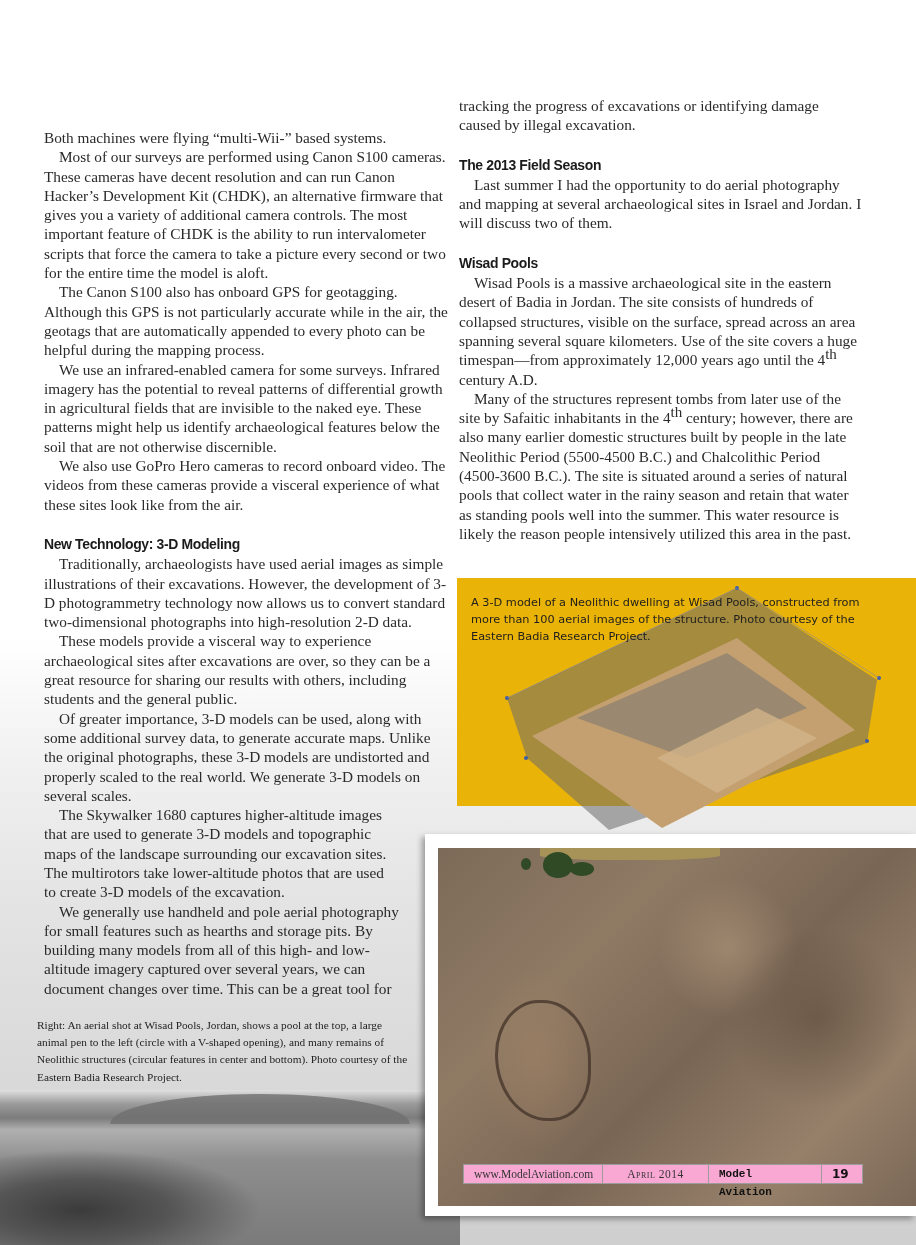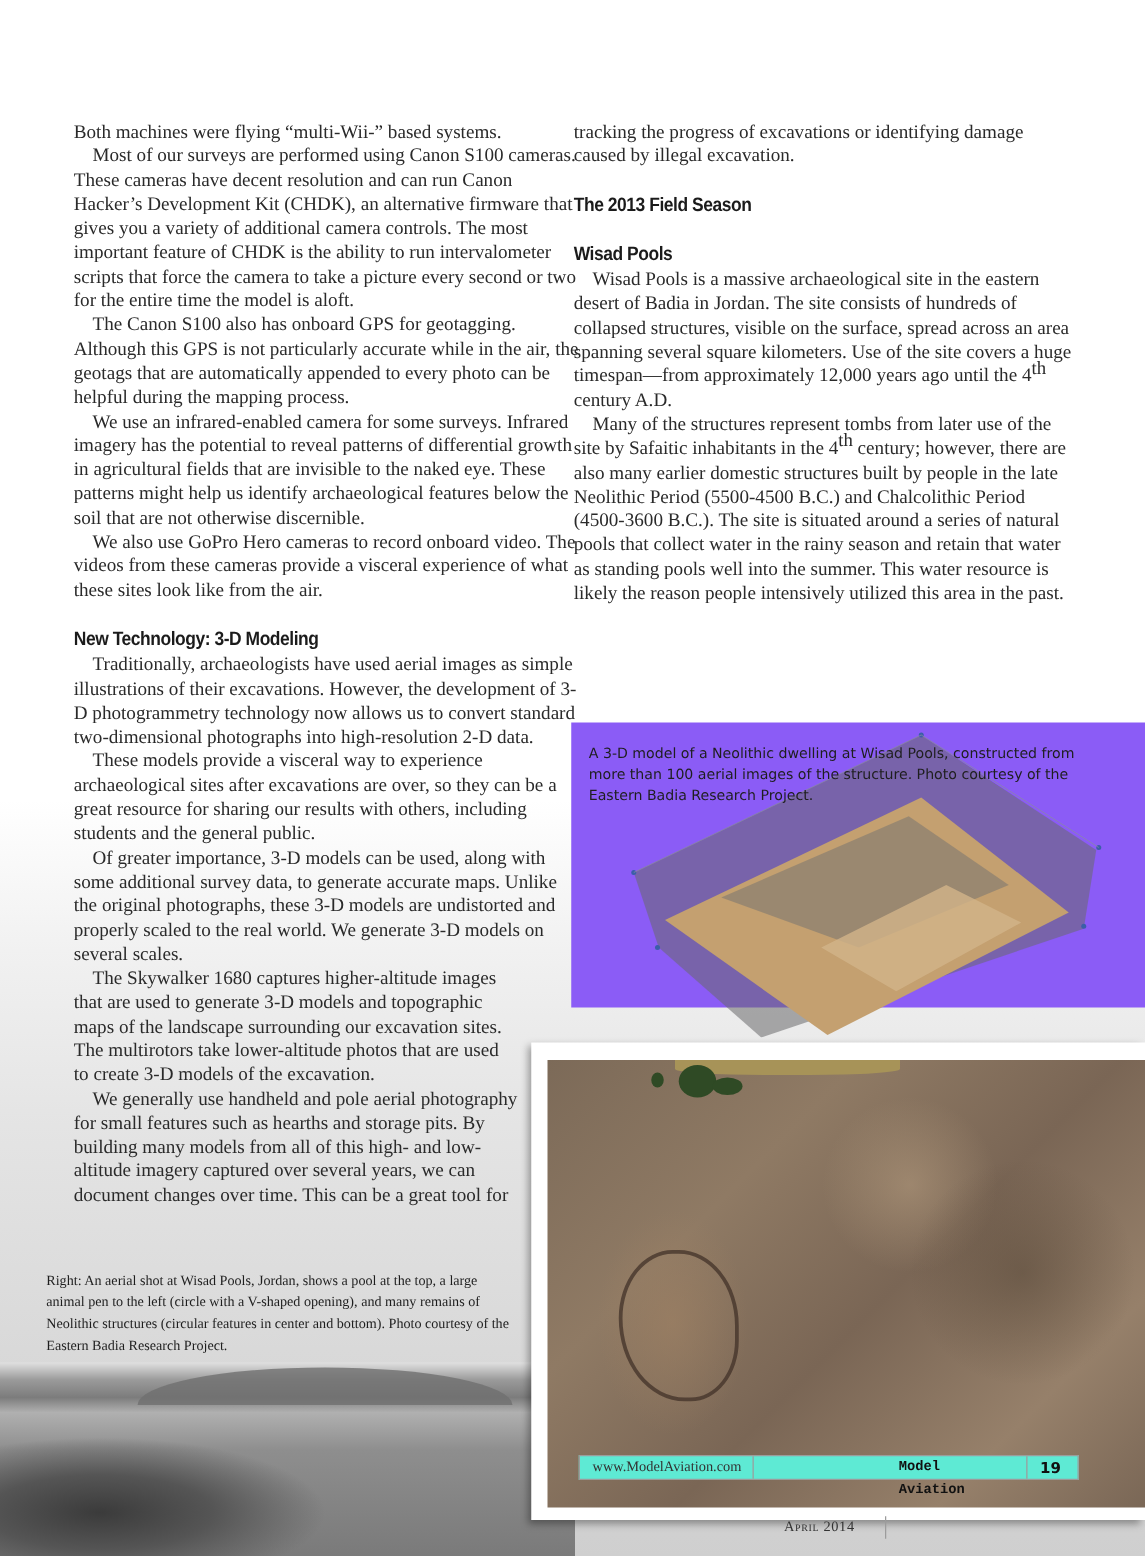--- a/index.html
+++ b/index.html
@@ -5,21 +5,21 @@
   html, body { margin: 0; padding: 0; }
   body {
     width: 916px; height: 1245px; position: relative; overflow: hidden;
     background: linear-gradient(to bottom, #ffffff 0px, #ffffff 640px, #f1f1f1 760px, #e4e4e4 900px, #d9d9d9 1080px, #cfcfcf 1245px);
     font-family: "Liberation Serif", "DejaVu Serif", serif;
     color: #2a2a2a;
   }
   .col {
     position: absolute; top: 96px; font-size: 15.3px; line-height: 19.3px;
   }
-  .col-left { left: 59px; width: 405px; }
+  .col-left { left: 44px; width: 405px; margin-top: 32px; }
   .col-right { left: 459px; width: 405px; }
   .col p { margin: 0; text-indent: 15px; }
   .col p.noindent { text-indent: 0; }
   .col h2 {
     font-family: "Liberation Sans", "DejaVu Sans", sans-serif;
     font-weight: bold; font-size: 15.5px; letter-spacing: -0.4px;
     margin: 20px 0 1px 0; color: #1b1b1b; transform: scaleX(0.9); transform-origin: left;
   }
   sup { font-size: 15px; line-height: 0; }
 
@@ -31,21 +31,21 @@
       linear-gradient(to bottom, #e0e0e0 0px, #9a9a9a 14px, #7c7c7c 28px, #b0b0b0 40px, #8e8e8e 70px, #7a7a7a 155px);
   }
   .hill {
     position: absolute; left: 110px; top: 1094px; width: 300px; height: 30px;
     background: #6f6f6f; border-radius: 50% 50% 0 0 / 100% 100% 0 0; opacity: 0.8;
   }
 
   
   .model-panel {
     position: absolute; left: 457px; top: 578px; width: 459px; height: 228px;
-    background: #8b5cf6;
+    background: #eab308;
   }
   .model-panel .caption {
     position: absolute; left: 14px; top: 16px; width: 400px;
     font-family: "DejaVu Sans", "Liberation Sans", sans-serif; font-size: 11.3px; line-height: 17px;
     color: #1e1e1e;
   }
   .model-box {
     position: absolute; left: 0; top: 0; width: 459px; height: 252px;
   }
 
@@ -76,25 +76,25 @@
   
   .aerial-caption {
     position: absolute; left: 37px; top: 1017px; width: 375px;
     font-family: Liberation Serif, serif; font-size: 11.3px; line-height: 17.2px;
     color: #1e1e1e;
   }
 
   
   .footer {
     position: absolute; left: 463px; top: 1164px; height: 18px; display: flex;
-    background: #5eead4; border: 1px solid #9c9c9c;
+    background: #f9a8d4; border: 1px solid #9c9c9c;
   }
   .footer div { height: 18px; line-height: 18px; padding: 0 10px; border-right: 1px solid #9c9c9c; font-size: 11.5px; color: #333; }
   .footer .f-url { width: 118px; font-family: "Liberation Serif", serif; }
-  .footer .f-date { width: 85px; font-family: "Liberation Serif", serif; font-variant: small-caps; letter-spacing: 0.5px; text-align: center; margin-top: 48px; }
+  .footer .f-date { width: 85px; font-family: "Liberation Serif", serif; font-variant: small-caps; letter-spacing: 0.5px; text-align: center; }
   .footer .f-mag { width: 92px; font-family: Liberation Mono, monospace; font-weight: bold; font-size: 11px; color: #111; }
   .footer .f-page { width: 20px; font-family: "DejaVu Sans", sans-serif; font-weight: bold; font-size: 12px; color: #111; border-right: none; }
 </style>
 </head>
 <body>
 
 <div class="landscape"></div>
 <div class="hill"></div>
 
 <div class="col col-left">
@@ -107,20 +107,21 @@
   <p>Traditionally, archaeologists have used aerial images as simple illustrations of their excavations. However, the development of 3-D photogrammetry technology now allows us to convert standard two-dimensional photographs into high-resolution 2-D data.</p>
   <p>These models provide a visceral way to experience archaeological sites after excavations are over, so they can be a great resource for sharing our results with others, including students and the general public.</p>
   <p>Of greater importance, 3-D models can be used, along with some additional survey data, to generate accurate maps. Unlike the original photographs, these 3-D models are undistorted and properly scaled to the real world. We generate 3-D models on several scales.</p>
   <p style="width:345px">The Skywalker 1680 captures higher-altitude images that are used to generate 3-D models and topographic maps of the landscape surrounding our excavation sites. The multirotors take lower-altitude photos that are used to create 3-D models of the excavation.</p>
   <p style="width:360px">We generally use handheld and pole aerial photography for small features such as hearths and storage pits. By building many models from all of this high- and low-altitude imagery captured over several years, we can document changes over time. This can be a great tool for</p>
 </div>
 
 <div class="col col-right">
   <p class="noindent">tracking the progress of excavations or identifying damage caused by illegal excavation.</p>
   <h2>The 2013 Field Season</h2>
+  <p>Last summer I had the opportunity to do aerial photography and mapping at several archaeological sites in Israel and Jordan. I will discuss two of them.</p>
   <h2>Wisad Pools</h2>
   <p><span>Wisad Pools is a massive archaeological site in the eastern desert of Badia in Jordan. The site consists of hundreds of collapsed structures, visible on the surface, spread across an area spanning several square kilometers. Use of the site covers a huge timespan—from approximately 12,000 years ago until the 4</span><sup>th</sup><span> century A.D.</span></p>
   <p><span>Many of the structures represent tombs from later use of the site by Safaitic inhabitants in the 4</span><sup>th</sup><span> century; however, there are also many earlier domestic structures built by people in the late Neolithic Period (5500-4500 B.C.) and Chalcolithic Period (4500-3600 B.C.). The site is situated around a series of natural pools that collect water in the rainy season and retain that water as standing pools well into the summer. This water resource is likely the reason people intensively utilized this area in the past.</span></p>
 </div>
 
 <div class="model-panel">
   <svg class="model-box" viewBox="0 0 459 252" width="459" height="252">
     <polygon points="50,120 280,10 420,102 410,165 152,252 70,180" fill="#6a6a6b" opacity="0.55"></polygon>
     <polygon points="75,158 280,60 398,152 205,250" fill="#c4a070"></polygon>
     <polygon points="120,140 270,75 350,130 230,180" fill="#8c8070" opacity="0.75"></polygon>

